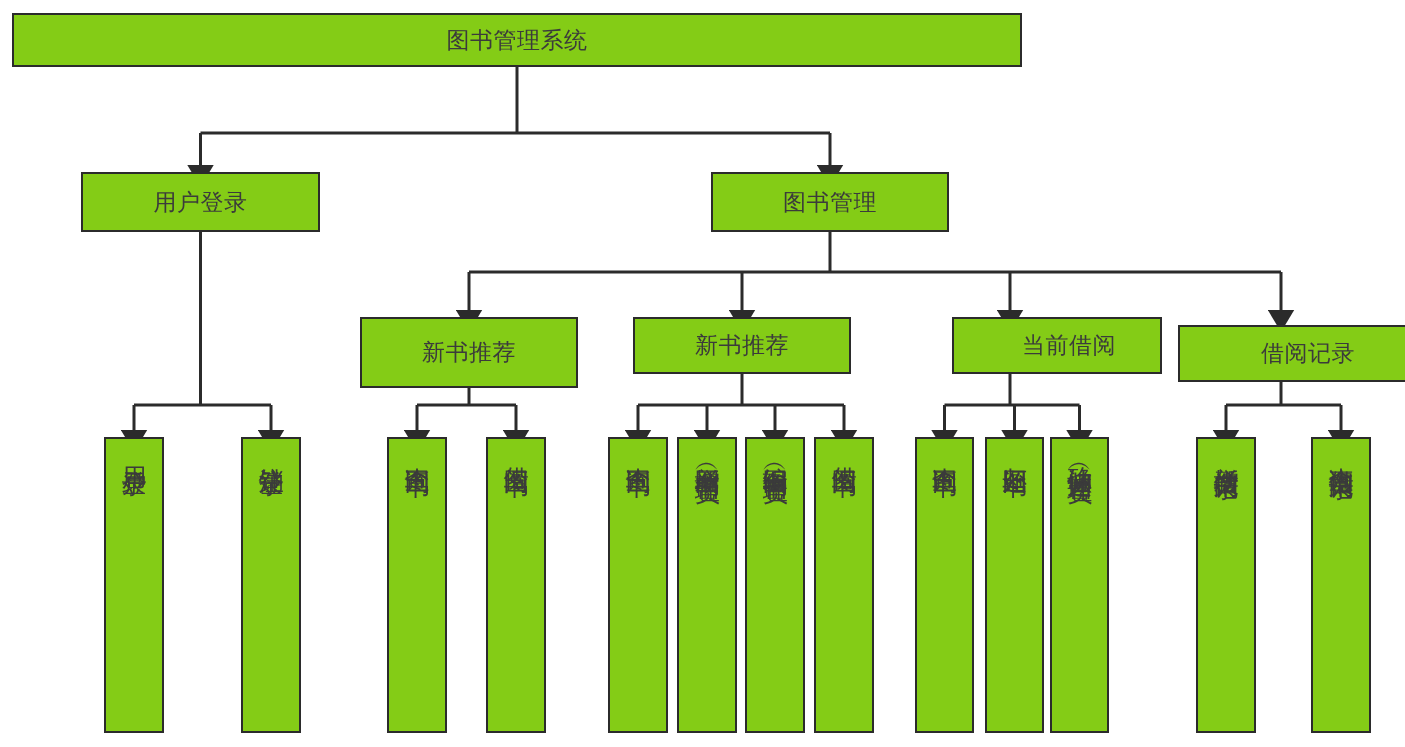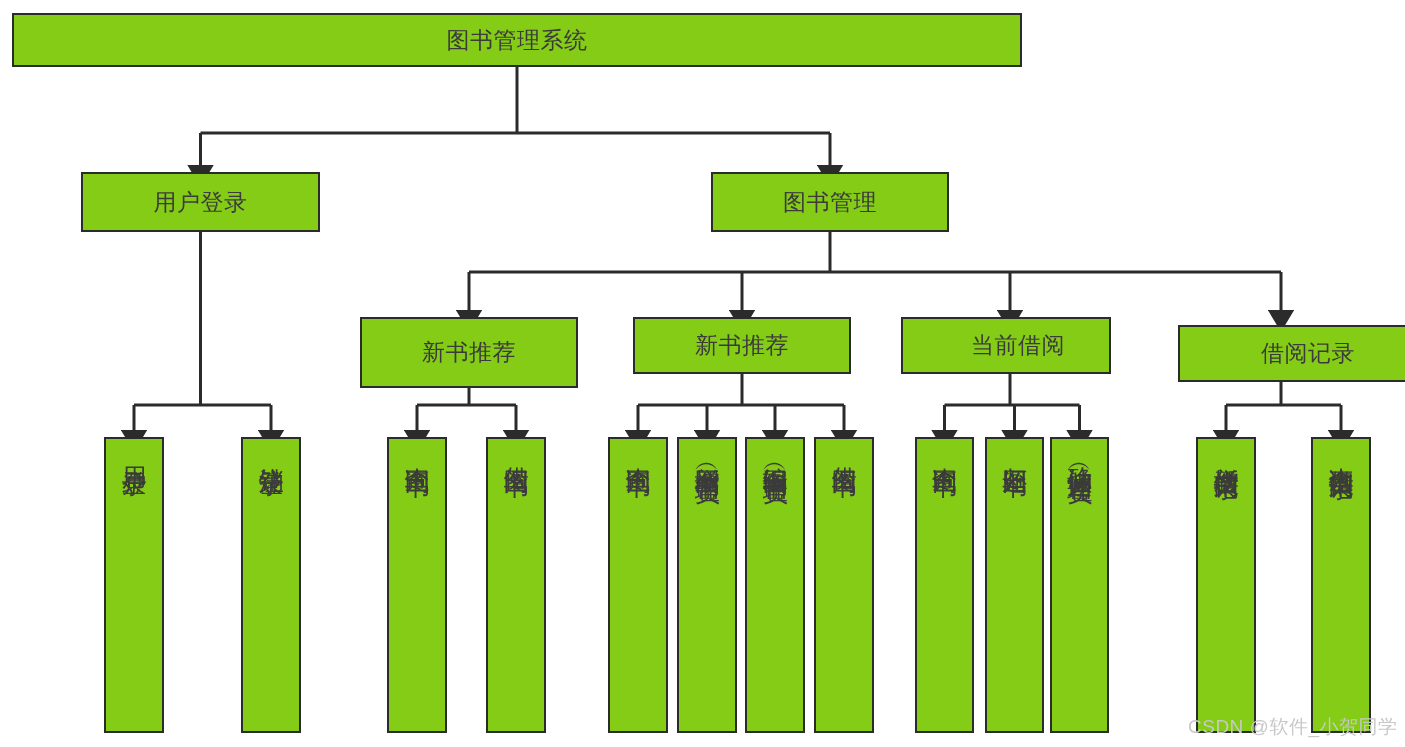--- a/index.html
+++ b/index.html
@@ -119,21 +119,21 @@
       </div>
       <div class="node-box" style="left: 711px; top: 172px; width: 238px; height: 60px;">
         <div class="node-label">图书管理</div>
       </div>
       <div class="node-box" style="left: 360px; top: 317px; width: 218px; height: 71px;">
         <div class="node-label">新书推荐</div>
       </div>
       <div class="node-box" style="left: 633px; top: 317px; width: 218px; height: 57px;">
         <div class="node-label">新书推荐</div>
       </div>
-      <div class="node-box" style="left: 901px; top: 317px; width: 210px; height: 57px; padding-left: 24px;">
+      <div class="node-box" style="left: 952px; top: 317px; width: 210px; height: 57px; padding-left: 24px;">
         <div class="node-label">当前借阅</div>
       </div>
       <div class="node-box" style="left: 1172px; top: 325px; width: 260px; height: 57px; margin-left: 6px;">
         <div class="node-label">借阅记录</div>
       </div>
       <div class="node-box leaf" style="left: 104px; top: 437px; width: 60px; height: 296px;">
         <div class="node-label">用户登录</div>
       </div>
       <div class="node-box leaf" style="left: 241px; top: 437px; width: 60px; height: 296px;">
         <div class="node-label">注销登录</div>
@@ -166,15 +166,14 @@
         <div class="node-label">确认归还（管理员）</div>
       </div>
       <div class="node-box leaf" style="left: 1196px; top: 437px; width: 60px; height: 296px;">
         <div class="node-label">新增借阅记录</div>
       </div>
       <div class="node-box leaf" style="left: 1311px; top: 437px; width: 60px; height: 296px;">
         <div class="node-label">查询借阅记录</div>
       </div>
     </div>
 
-  <div class="watermark" style="left: 1188px; top: 714px;">CSDN @软件_小贺同学</div>
 
 </div>
 
 </body></html>

